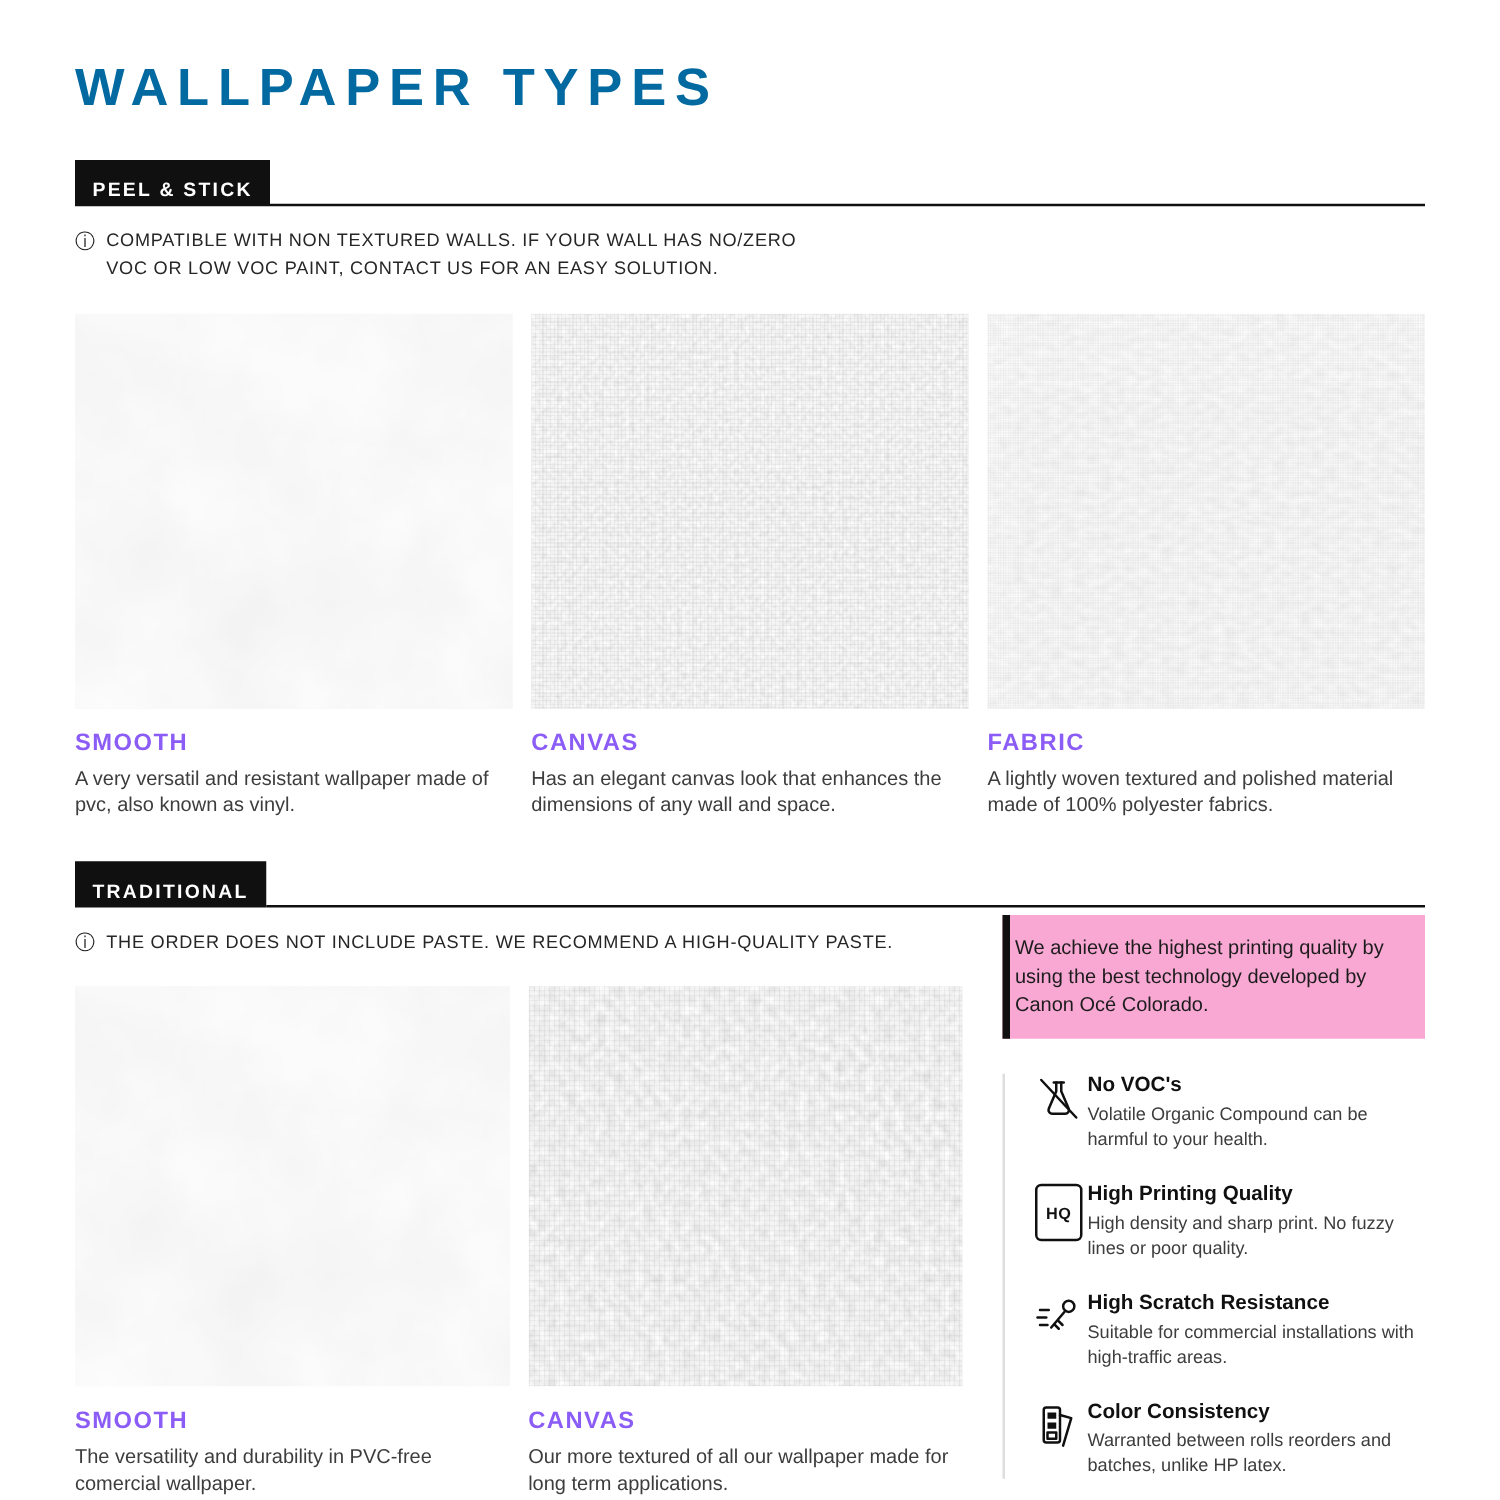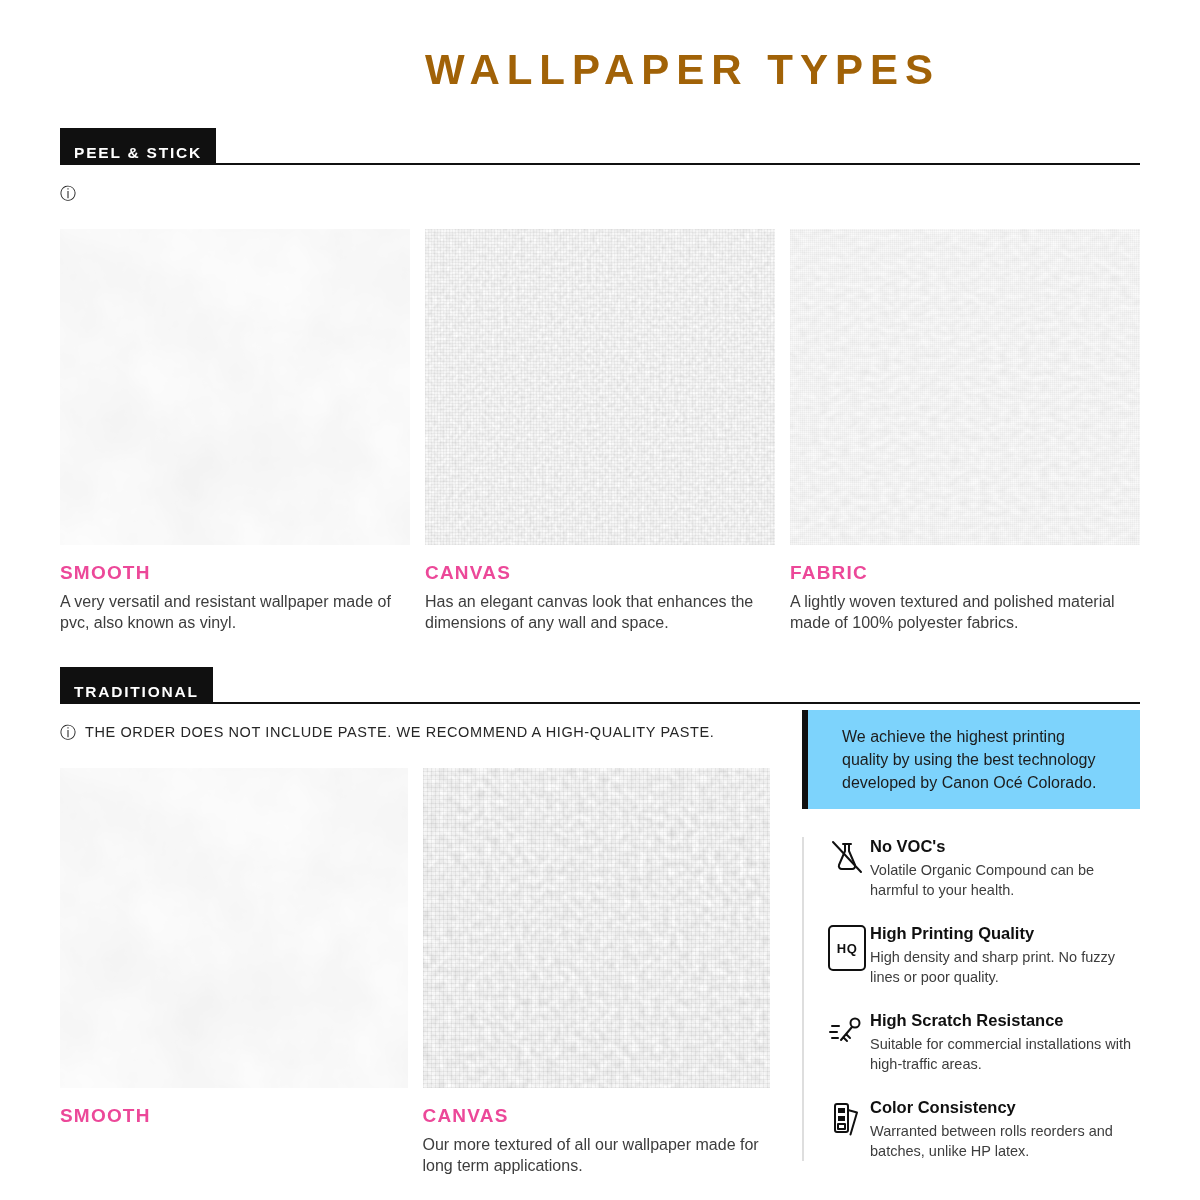--- a/index.html
+++ b/index.html
@@ -9,25 +9,25 @@
     font-family: "Liberation Sans", sans-serif;
     color: #1a1a1a;
     position: relative;
     overflow: hidden;
   }
   .page { padding: 0 60px; }
 
   .title {
     width: 880px;
     margin: 46px 0 0 0;
-    text-align: right;
+    text-align: left;
     font-size: 42px;
     font-weight: 800;
     letter-spacing: 7px;
-    color: #a16207;
+    color: #0369a1;
     white-space: nowrap;
   }
 
   .section-head { display: flex; align-items: flex-end; margin-top: 34px; }
   .badge {
     background: #101010; color: #ffffff;
     font-weight: 700; font-size: 15.5px; letter-spacing: 1.8px;
     padding: 16px 14px 3px 14px;
     white-space: nowrap;
   }
@@ -62,36 +62,36 @@
       repeating-linear-gradient(90deg, rgba(0,0,0,0.05) 0 1px, rgba(255,255,255,0) 1px 4px);
   }
   .weave.linen {
     background:
       repeating-linear-gradient(0deg,  rgba(0,0,0,0.022) 0 1px, rgba(255,255,255,0) 1px 2px),
       repeating-linear-gradient(90deg, rgba(0,0,0,0.022) 0 1px, rgba(255,255,255,0) 1px 2px);
   }
 
   .swatch-name {
     margin-top: 17px;
-    font-size: 19px; font-weight: 700; letter-spacing: 1.2px; color: #ec4899;
+    font-size: 19px; font-weight: 700; letter-spacing: 1.2px; color: #8b5cf6;
   }
   .swatch-desc {
     margin-top: 7px; max-width: 345px;
     font-size: 16px; line-height: 1.32; color: #3d3d3d;
   }
 
   .second-region { display: flex; margin-top: 0; }
   .second-left { width: 710px; flex-shrink: 0; }
   .second-right { width: 338px; margin-left: 32px; flex-shrink: 0; }
 
   .quote-box {
     margin-top: 6px;
-    background: #7dd3fc;
+    background: #f9a8d4;
     border-left: 6px solid #101010;
-    padding: 15px 34px;
+    padding: 15px 4px;
     font-size: 16px; line-height: 1.45; color: #1c1c1c;
   }
 
   .features { margin-top: 28px; border-left: 2px solid #dedede; padding-left: 24px; }
   .feature { display: flex; margin-bottom: 24px; align-items: flex-start; }
   .f-icon { width: 42px; flex-shrink: 0; padding-top: 1px; display: flex; justify-content: flex-start; }
   .f-title { font-size: 16.5px; font-weight: 700; color: #101010; }
   .f-desc { margin-top: 4px; font-size: 14.5px; line-height: 1.38; color: #3d3d3d; }
 
   .hq-box {
@@ -155,20 +155,21 @@
 
   <h1 class="title">WALLPAPER TYPES</h1>
 
   <div class="section-head">
     <div class="badge">PEEL &amp; STICK</div>
     <div class="rule"></div>
   </div>
 
   <div class="note">
     <span class="info-glyph">ⓘ</span>
+    <span class="note-text wrap">COMPATIBLE WITH NON TEXTURED WALLS. IF YOUR WALL HAS NO/ZERO VOC OR LOW VOC PAINT, CONTACT US FOR AN EASY SOLUTION.</span>
   </div>
 
   <div class="swatch-grid">
 
     <div class="swatch-col">
       <div class="swatch">
         <svg class="tex" preserveAspectRatio="none">
           <rect width="100%" height="100%" fill="#f7f7f7"></rect>
           <rect width="100%" height="100%" filter="url(#texSmooth)"></rect>
         </svg>
@@ -220,20 +221,21 @@
       <div class="swatch-grid two">
 
         <div class="swatch-col">
           <div class="swatch tall">
             <svg class="tex" preserveAspectRatio="none">
               <rect width="100%" height="100%" fill="#f7f7f7"></rect>
               <rect width="100%" height="100%" filter="url(#texSmooth)"></rect>
             </svg>
           </div>
           <div class="swatch-name">SMOOTH</div>
+          <div class="swatch-desc">The versatility and durability in PVC-free comercial wallpaper.</div>
         </div>
 
         <div class="swatch-col">
           <div class="swatch tall">
             <svg class="tex" preserveAspectRatio="none">
               <rect width="100%" height="100%" fill="#f3f3f3"></rect>
               <rect width="100%" height="100%" filter="url(#texCanvasCoarse)"></rect>
             </svg>
             <div class="weave coarse"></div>
           </div>

